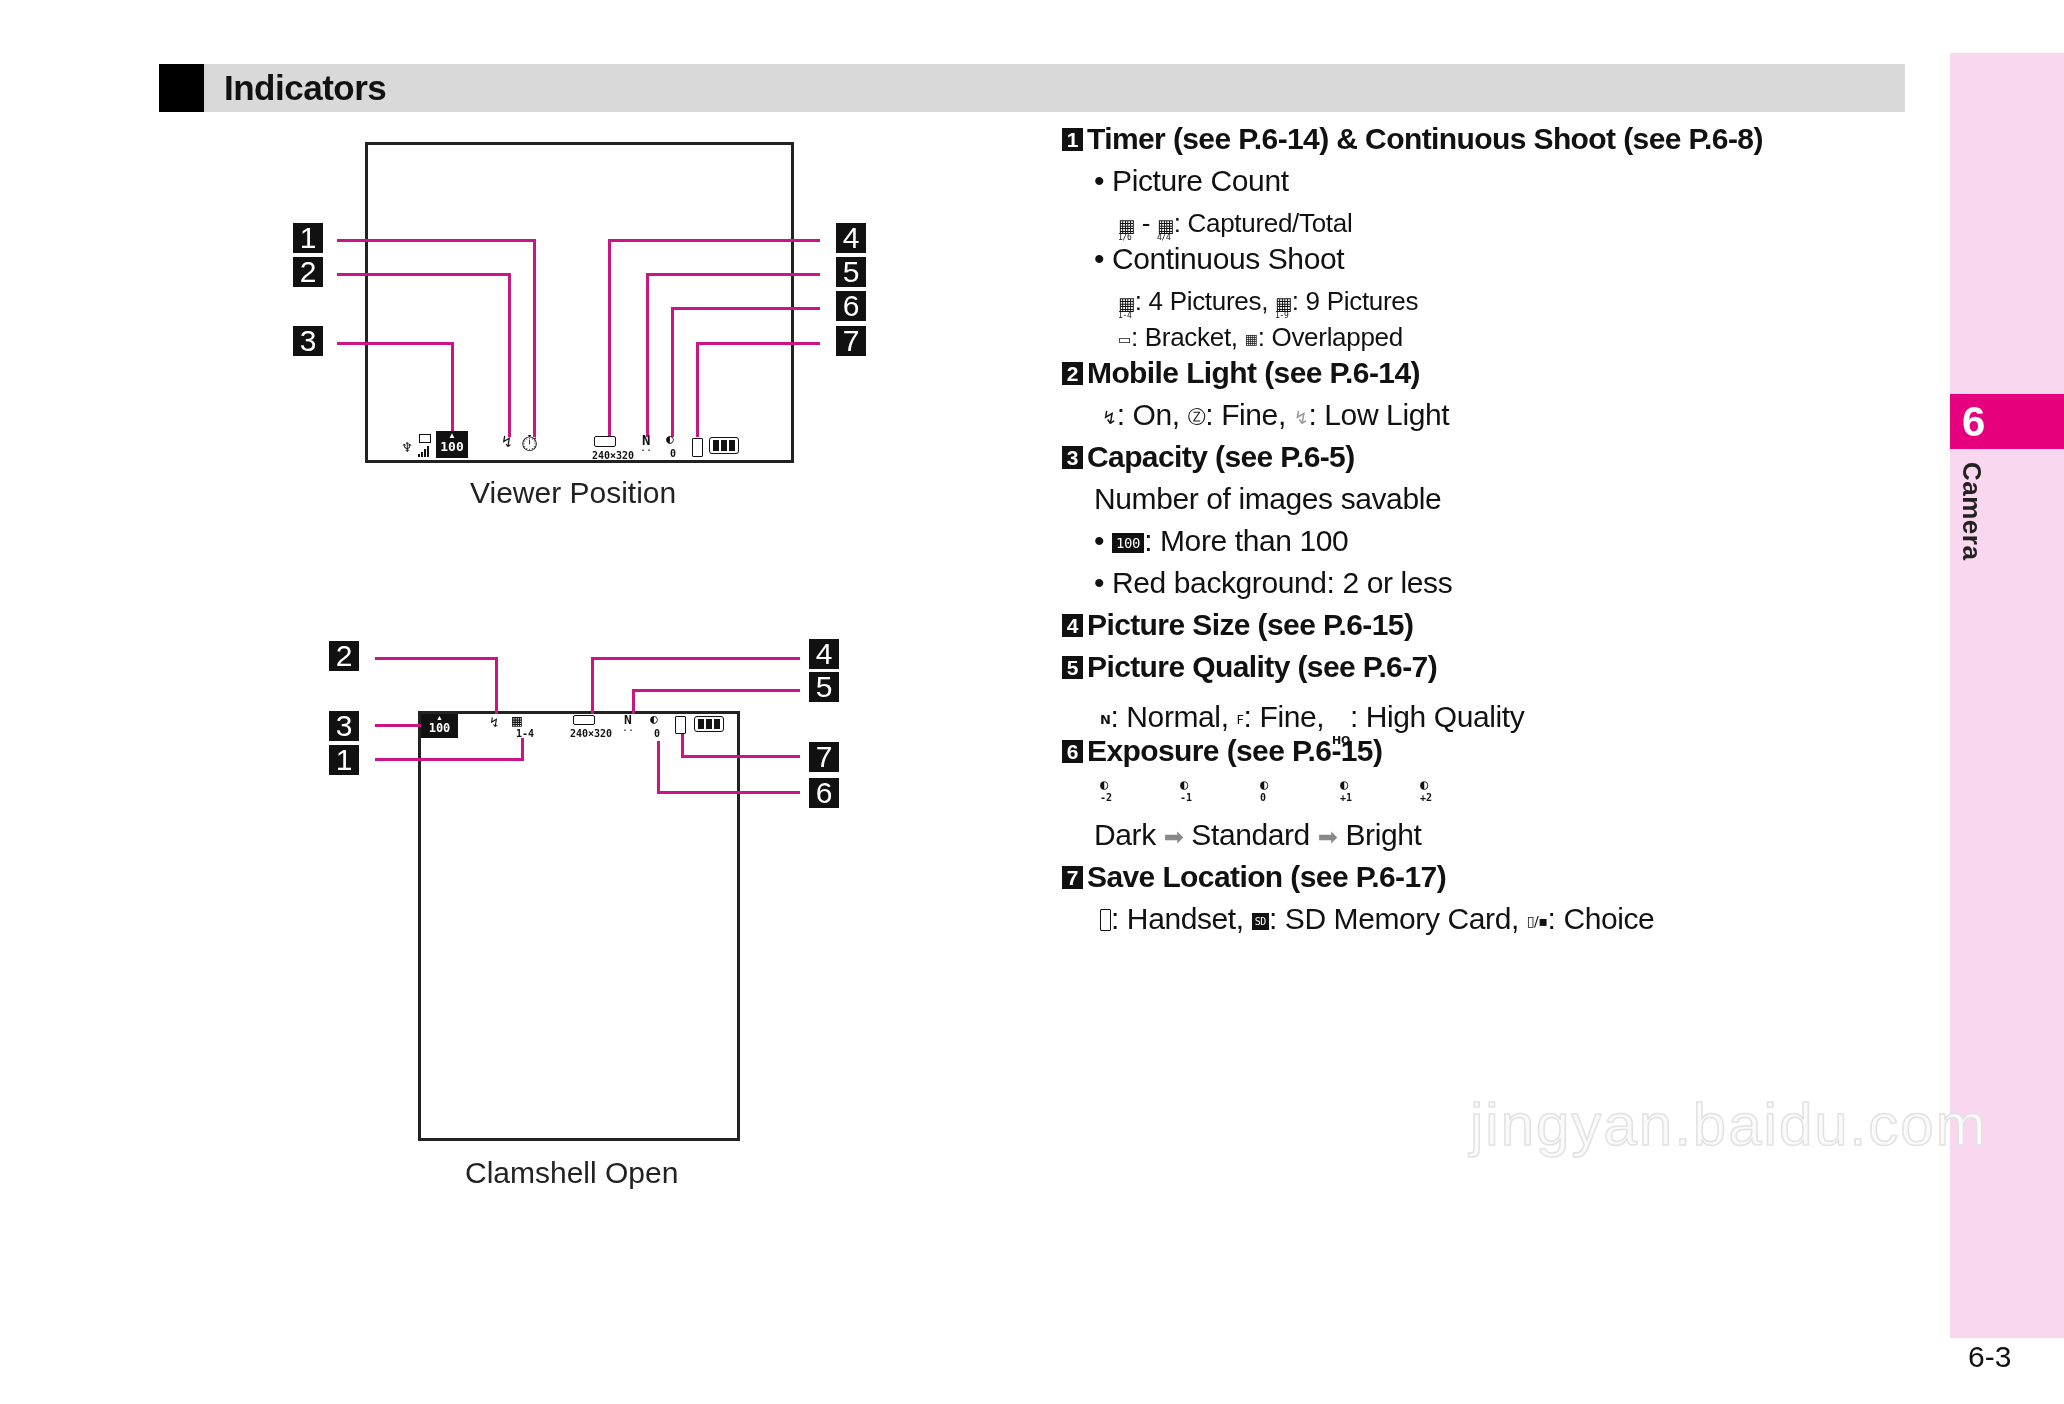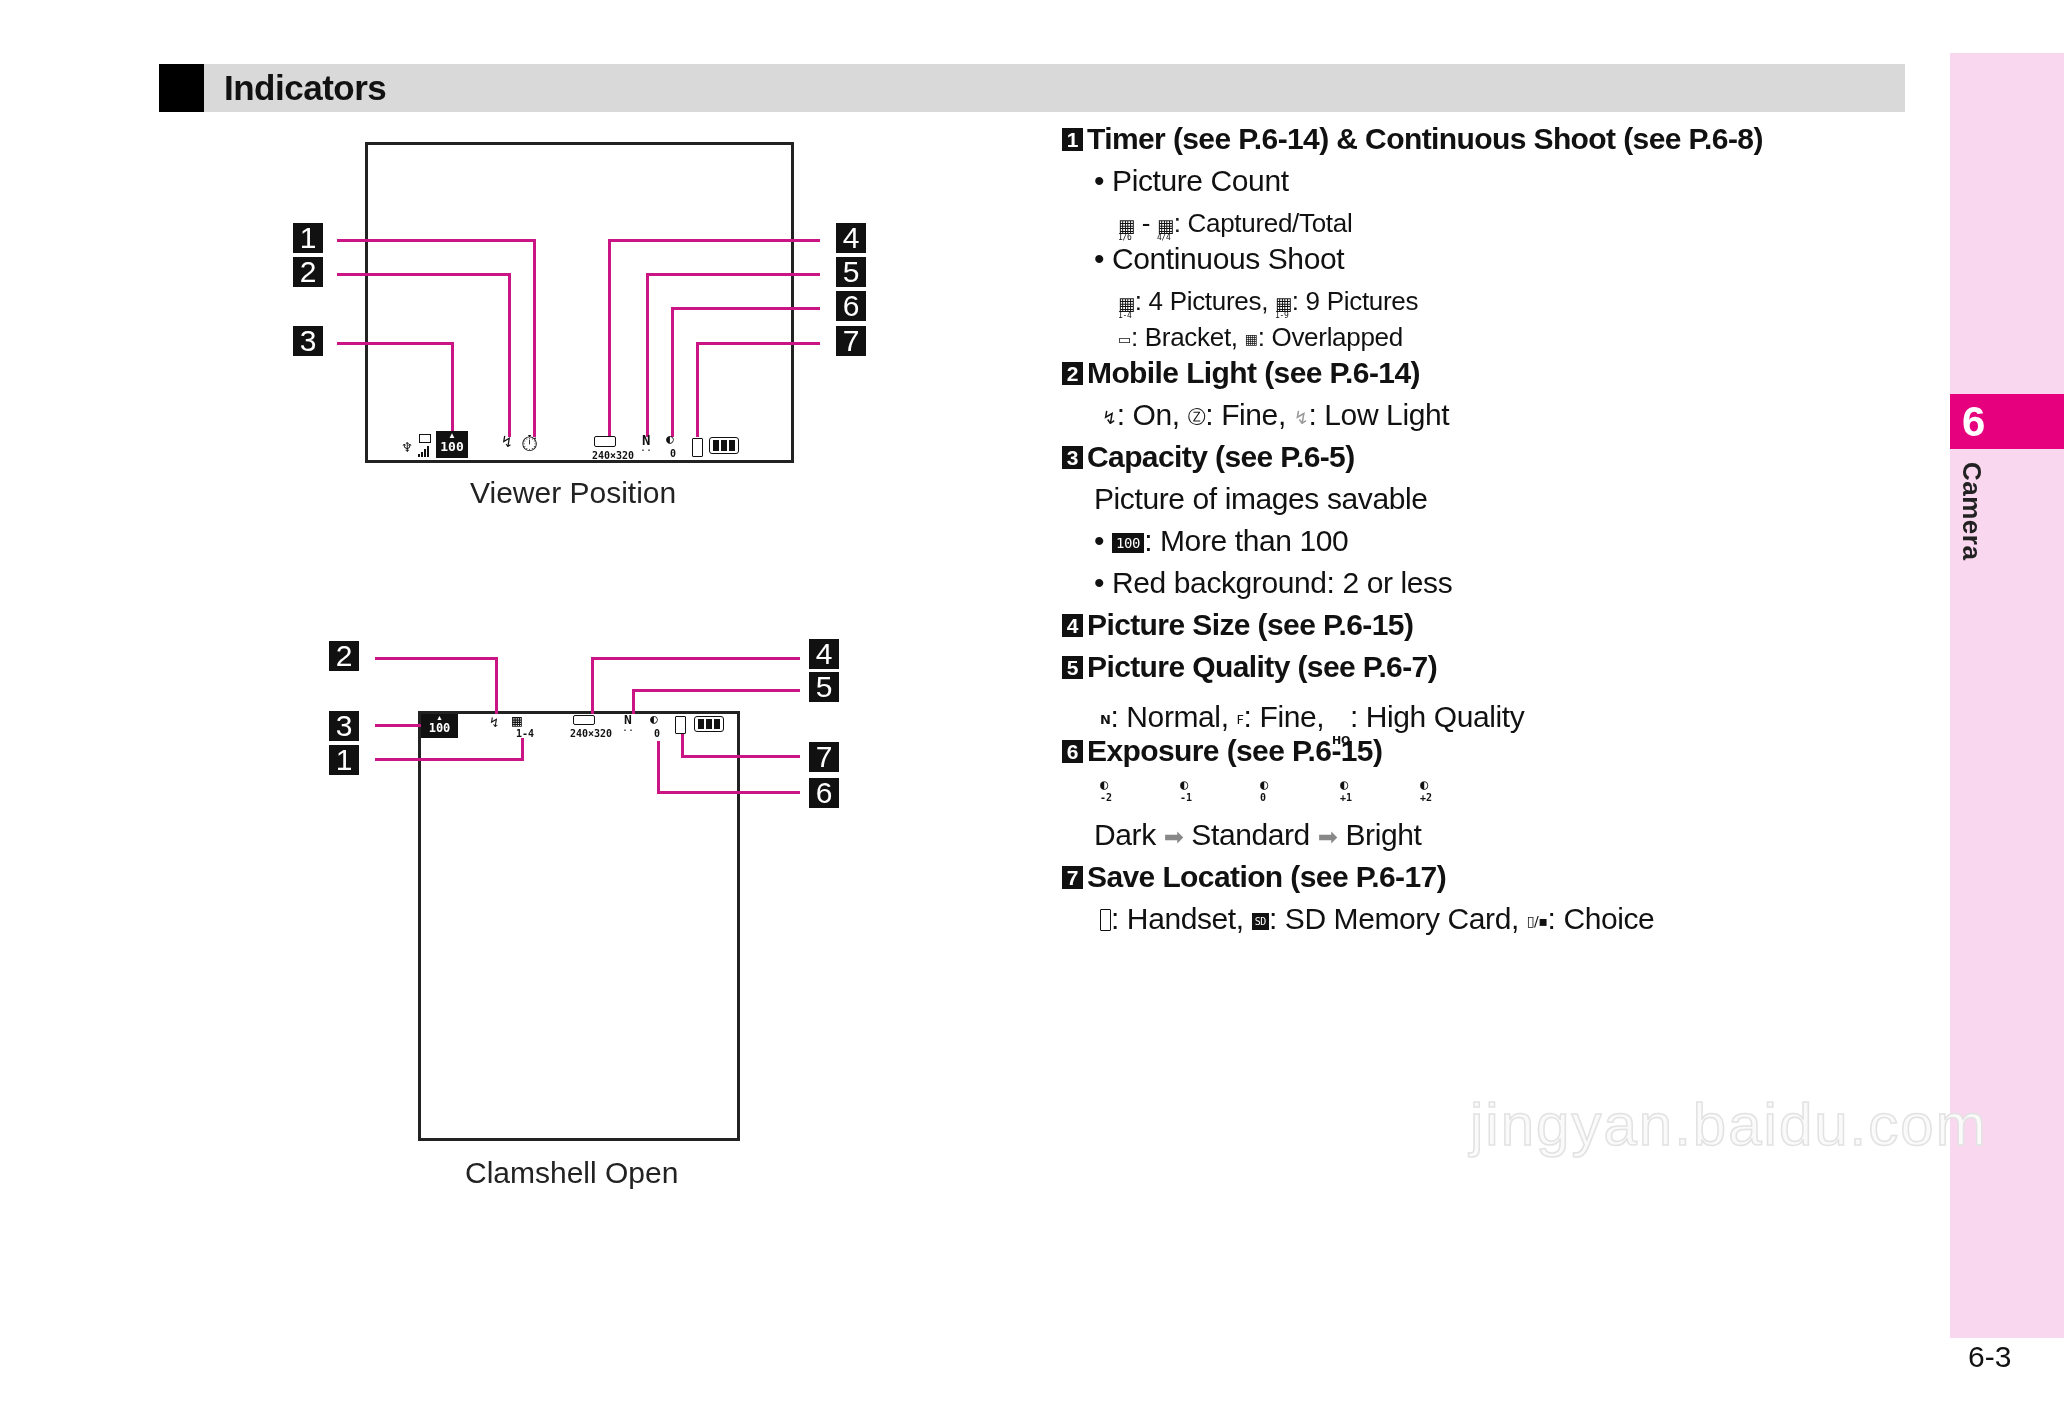--- a/index.html
+++ b/index.html
@@ -180,21 +180,21 @@
   </div>
   <div class="abs t" style="left:1102px;top:398px;">
     <span class="gi">↯</span><span>: On,</span>
     <span class="gi">Ⓩ</span><span>: Fine,</span>
     <span class="gi" style="color:#999;">↯</span><span>: Low Light</span>
   </div>
 
   <div class="abs h" style="left:1062px;top:440px;">
     <span class="nb">3</span><span>Capacity (see P.6-5)</span>
   </div>
-  <div class="abs t" style="left:1094px;top:482px;">Picture of images savable</div>
+  <div class="abs t" style="left:1094px;top:482px;">Number of images savable</div>
   <div class="abs t" style="left:1094px;top:524px;">
     <span>• </span><span class="cap-ico">100</span><span>: More than 100</span>
   </div>
   <div class="abs t" style="left:1094px;top:566px;">• Red background: 2 or less</div>
 
   <div class="abs h" style="left:1062px;top:608px;">
     <span class="nb">4</span><span>Picture Size (see P.6-15)</span>
   </div>
 
   <div class="abs h" style="left:1062px;top:650px;">

